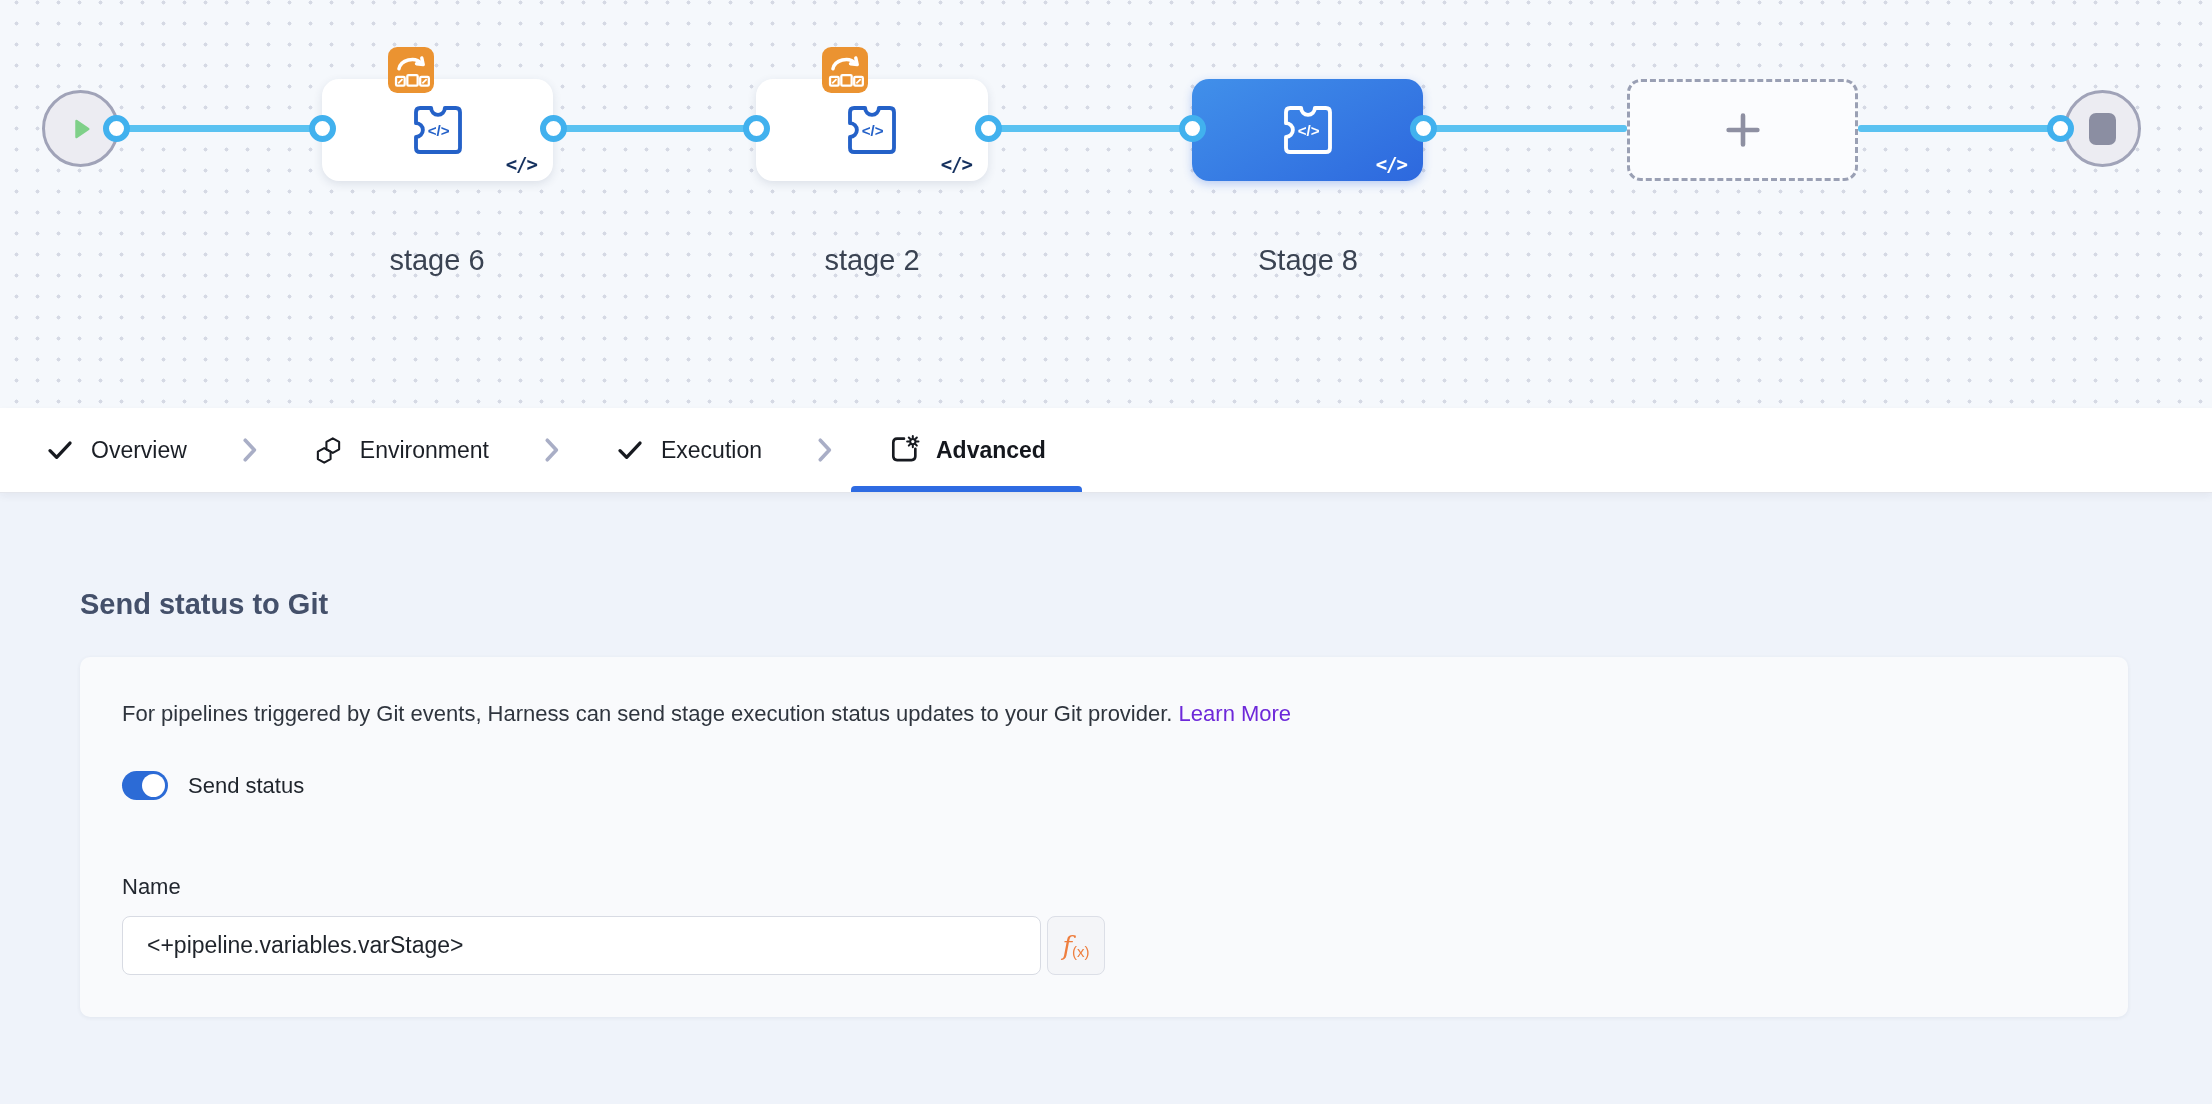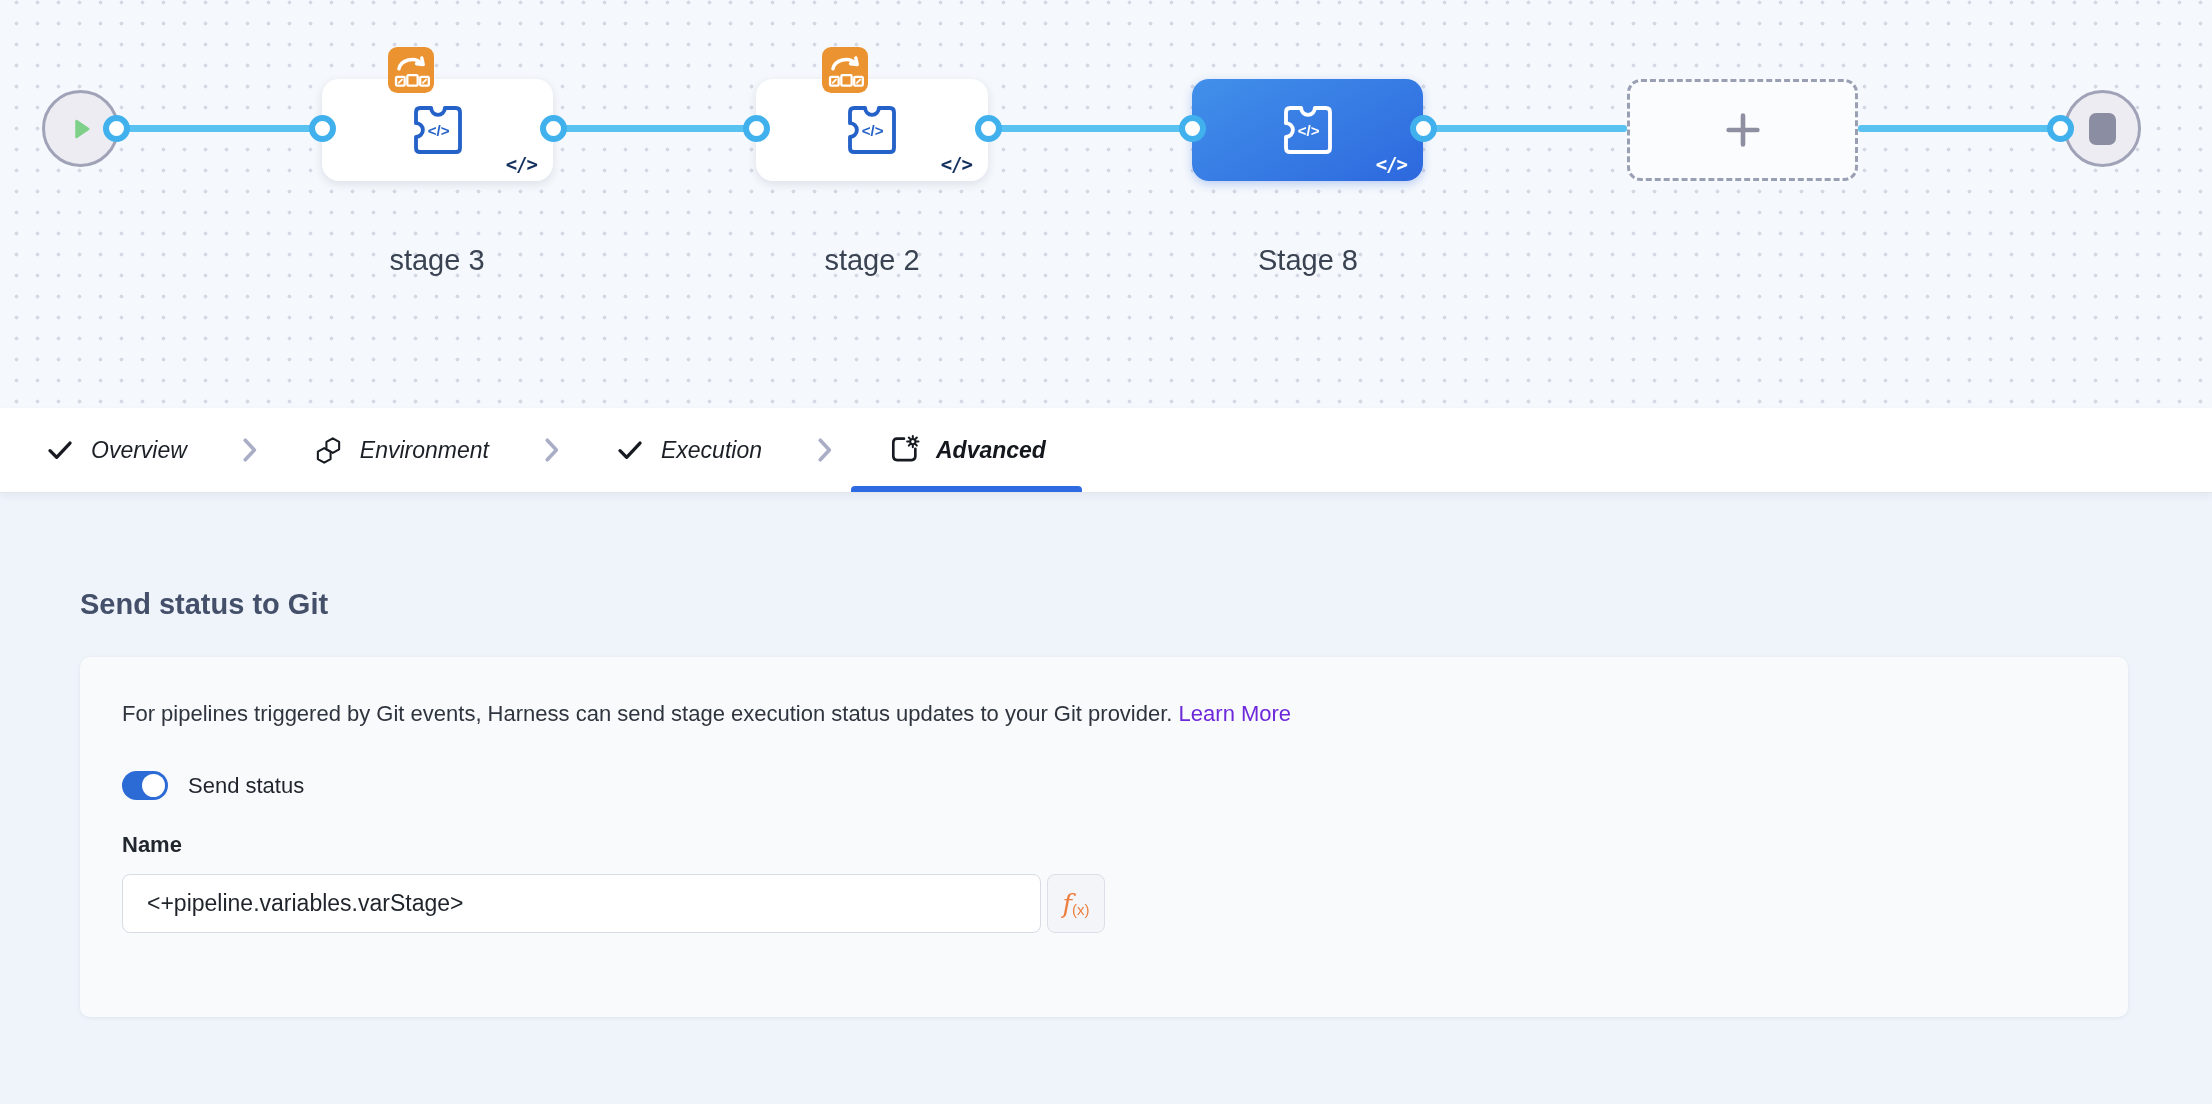--- a/index.html
+++ b/index.html
@@ -30,41 +30,41 @@
     font-size:29px; color:#3a4352; }
   .add-node { position:absolute; top:79px; height:102px; width:231px; border-radius:14px;
     background:#fbfcfe; border:3px dashed #9aa0b4; display:flex; align-items:center; justify-content:center; }
   .stop-square { width:27px; height:32px; border-radius:7px; background:#8b8ea2; }
 
   
   .tabbar { position:absolute; left:0; top:408px; width:2212px; height:84px; background:#ffffff;
     box-shadow:0 1px 0 #e4e6ec, 0 4px 8px rgba(30,40,70,.06);
     display:flex; align-items:center; padding-left:4px; z-index:2; }
   .tab { display:flex; align-items:center; gap:15px; padding:0 40px; height:100%;
-    position:relative; cursor:pointer;font-style:italic; }
+    position:relative; cursor:pointer; }
   .tab-label { font-size:23px; color:#1b1f26; }
   .tab.active .tab-label { font-weight:bold; color:#14171d; }
   .tab.active::after { content:""; position:absolute; left:4px; right:4px; bottom:0;
     height:6px; background:#2e6be2; border-radius:4px 4px 0 0; }
   .tab-sep { margin:0 14px; display:flex; align-items:center; }
 
   
   .content { position:absolute; left:0; top:492px; width:2212px; height:612px; background:#eff3fa; }
   .panel-heading { margin:96px 0 0 80px; font-size:29px; font-weight:bold; color:#44506a; }
   .card { margin:36px 84px 0 80px; height:360px; background:#f9fafc; border-radius:10px;
     box-shadow:0 1px 4px rgba(40,50,80,.07); padding:44px 48px 0 42px; }
   .desc { font-size:22px; color:#2f353e; }
   .link { color:#6d28d9; cursor:pointer; }
   .toggle-row { margin-top:44px; display:flex; align-items:center; gap:20px; }
   .toggle { width:46px; height:29px; border-radius:15px; background:#2c6bd6; position:relative;
     cursor:pointer; flex:0 0 auto; }
   .toggle-knob { position:absolute; top:3px; right:3px; width:23px; height:23px;
     border-radius:50%; background:#fff; }
   .toggle-label { font-size:22px; color:#1f242c; }
-  .name-label { margin-top:32px; font-size:22px; font-weight:700; color:#22272f; }
+  .name-label { margin-top:74px; font-size:22px; font-weight:400; color:#22272f; }
   .input-row { margin-top:16px; display:flex; align-items:stretch; gap:6px; }
   .text-input { width:919px; height:59px; border:1px solid #d8dbe3; border-radius:8px;
     background:#fff; padding:0 24px; font-size:23px; color:#1f242b;
     font-family:"Liberation Sans","DejaVu Sans",sans-serif; outline:none; }
   .fx-btn { width:58px; height:59px; background:#f4f5f8; border:1px solid #dcdfe7;
     border-radius:8px; display:flex; align-items:center; justify-content:center;
     color:#ee7e3e; cursor:pointer; }
   .fx-f { font-size:26px; font-style:italic; font-family:"DejaVu Serif",serif; }
   .fx-sub { font-size:15px; margin-top:12px; }
 </style>
@@ -97,21 +97,21 @@
     <path d="M9.5 19 C 11 11.5, 23 7.5, 29.5 14.5" stroke="#fff" stroke-width="3" fill="none" stroke-linecap="round"></path>
     <path d="M24.8 14.6 L30.6 15.3 L29.4 9.6" stroke="#fff" stroke-width="3" fill="none" stroke-linecap="round" stroke-linejoin="round"></path>
     <g stroke="#fff" stroke-width="2" fill="none">
       <rect x="7" y="26" width="7.5" height="7.5" rx="1"></rect>
       <rect x="16.8" y="24.5" width="9" height="9" rx="1"></rect>
       <rect x="28" y="26" width="7.5" height="7.5" rx="1"></rect>
       <path d="M8.9 31.6 L12.6 27.9" stroke-width="1.6"></path>
       <path d="M29.9 31.6 L33.6 27.9" stroke-width="1.6"></path>
     </g>
   </svg>
-  <span class="node-label" style="left:277px;">stage 3</span>
+  <span class="node-label" style="left:277px;">stage 6</span>
 
   <div class="stage-node white" style="left:756px;width:232px;">
     <svg width="66" height="66" viewBox="0 0 48 48">
       <path d="M11 8 H19 A5 5 0 0 0 29 8 H37 Q40 8 40 11 V37 Q40 40 37 40 H11 Q8 40 8 37 V29 A5 5 0 0 0 8 19 V11 Q8 8 11 8 Z" stroke="#2461c8" stroke-width="2.8" fill="none" stroke-linejoin="round"></path>
       <text x="24.5" y="28.5" text-anchor="middle" font-size="11" font-weight="bold" fill="#2461c8">&lt;/&gt;</text>
     </svg>
     <span class="corner-glyph">&lt;/&gt;</span>
   </div>
   <svg class="badge" style="left:822px;" viewBox="0 0 40 40">
     <rect width="40" height="40" rx="8" fill="#eb9331"></rect>

